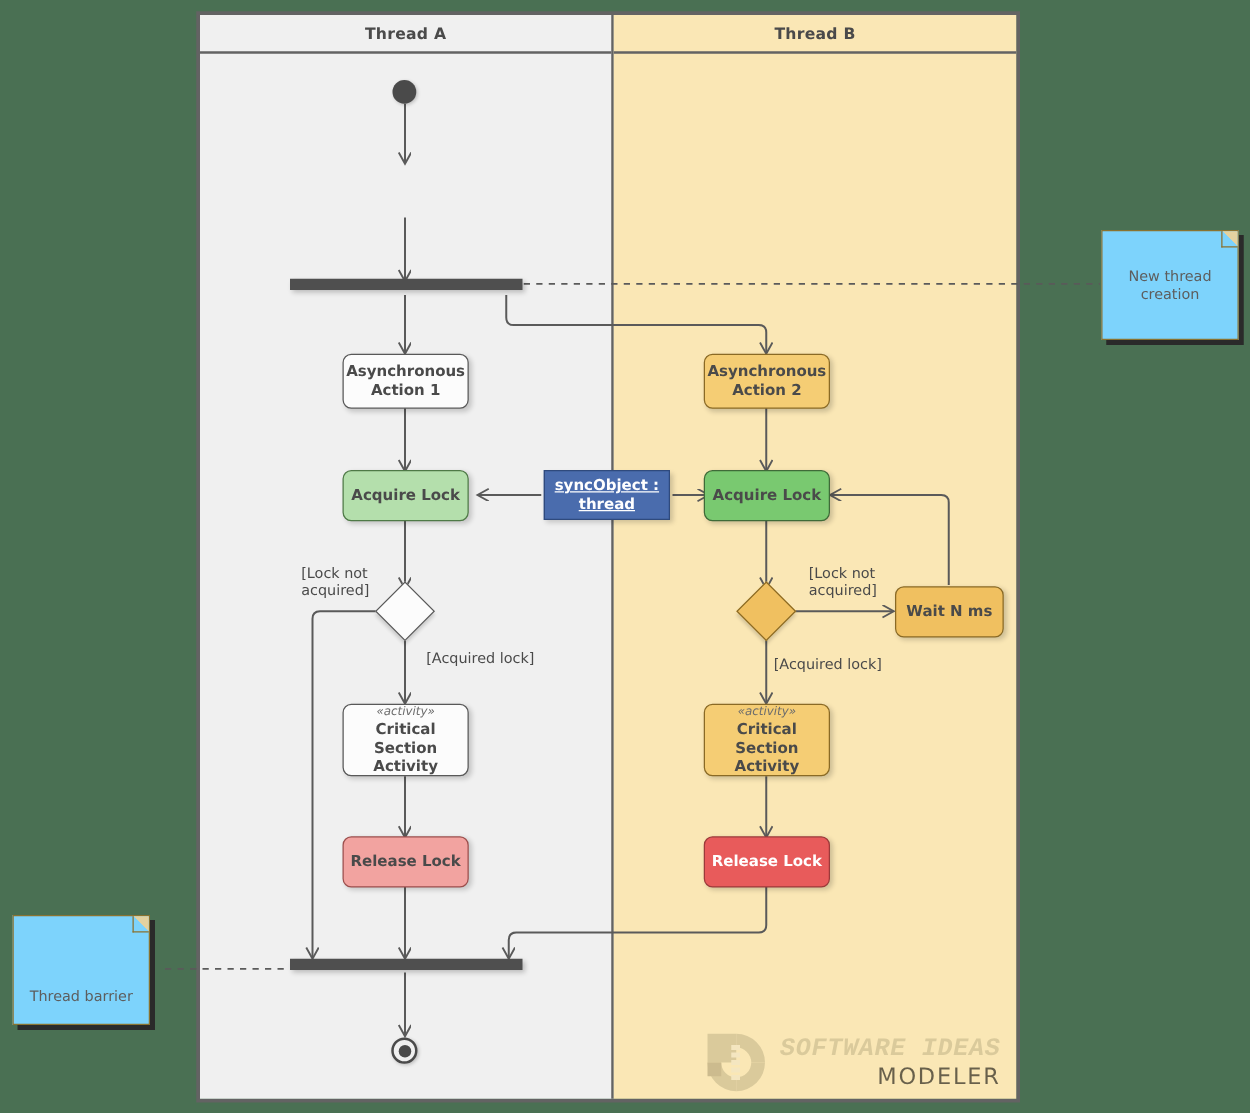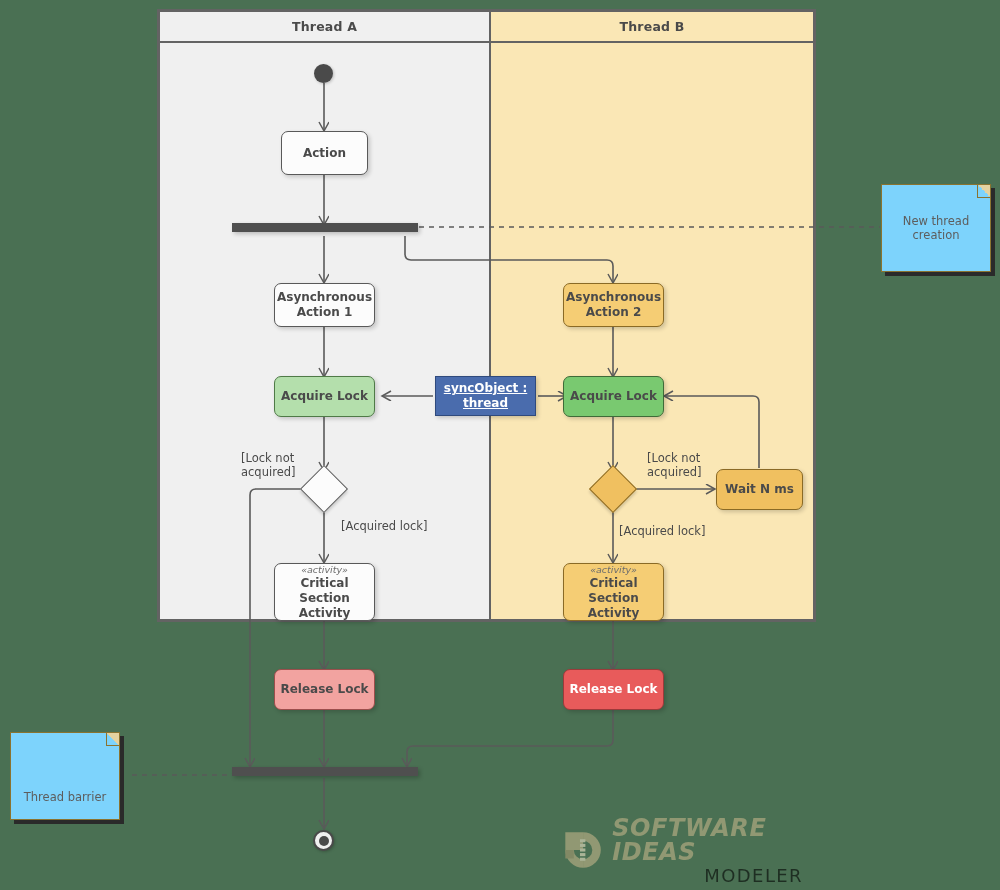--- a/index.html
+++ b/index.html
@@ -20,21 +20,21 @@
     width: 1000px;
     height: 890px;
     background: #4a7053;
   }
   
   .lane-frame {
     position: absolute;
     left: 157px;
     top: 9px;
     width: 659px;
-    height: 613px;
+    height: 873px;
     border: 3px solid #636363;
     box-sizing: border-box;
   }
   .lane {
     position: absolute;
     top: 0;
     bottom: 0;
     box-sizing: border-box;
   }
   .lane-a {
@@ -203,25 +203,26 @@
     align-items: center;
     opacity: 0.58;
   }
   #logo .logo-text {
     margin-left: 9px;
     display: flex;
     flex-direction: column;
     line-height: 1;
   }
   #logo .t1 {
-    font-size: 24px;
+    font-size: 20px;
     font-weight: 800;
     letter-spacing: 0.6px;
     color: #c4b68a;
     font-style: italic;
+    font-family: Liberation Mono, monospace;
   }
   #logo .t2 {
     font-size: 18px;
     font-weight: 500;
     letter-spacing: 1.4px;
     color: #000000;
     text-align: right;
     margin-top: 3px;
   }
 </style>
@@ -289,23 +290,20 @@
     </g>
 
     <g fill="none" stroke="#5a5a5a" stroke-width="1.4" stroke-dasharray="5,5">
       <path d="M419,227 L880,227"></path>
       <path d="M132,775 L230,775"></path>
     </g>
   </svg>
 
   <div class="initial-node" style="left:314px; top:64px;"></div>
 
-  <div class="node n-plain" style="left:281px; top:131px; width:87px; height:44px;">
-    <span style="white-space: pre-line;">Action</span>
-  </div>
 
   <div class="bar" style="left:232px; top:223px; width:186px;"></div>
 
   <div class="node n-plain" style="left:274px; top:283px; width:101px; height:44px;">
     <span style="white-space: pre-line;">Asynchronous
 Action 1</span>
   </div>
 
   <div class="node n-amber-l" style="left:563px; top:283px; width:101px; height:44px;">
     <span style="white-space: pre-line;">Asynchronous

